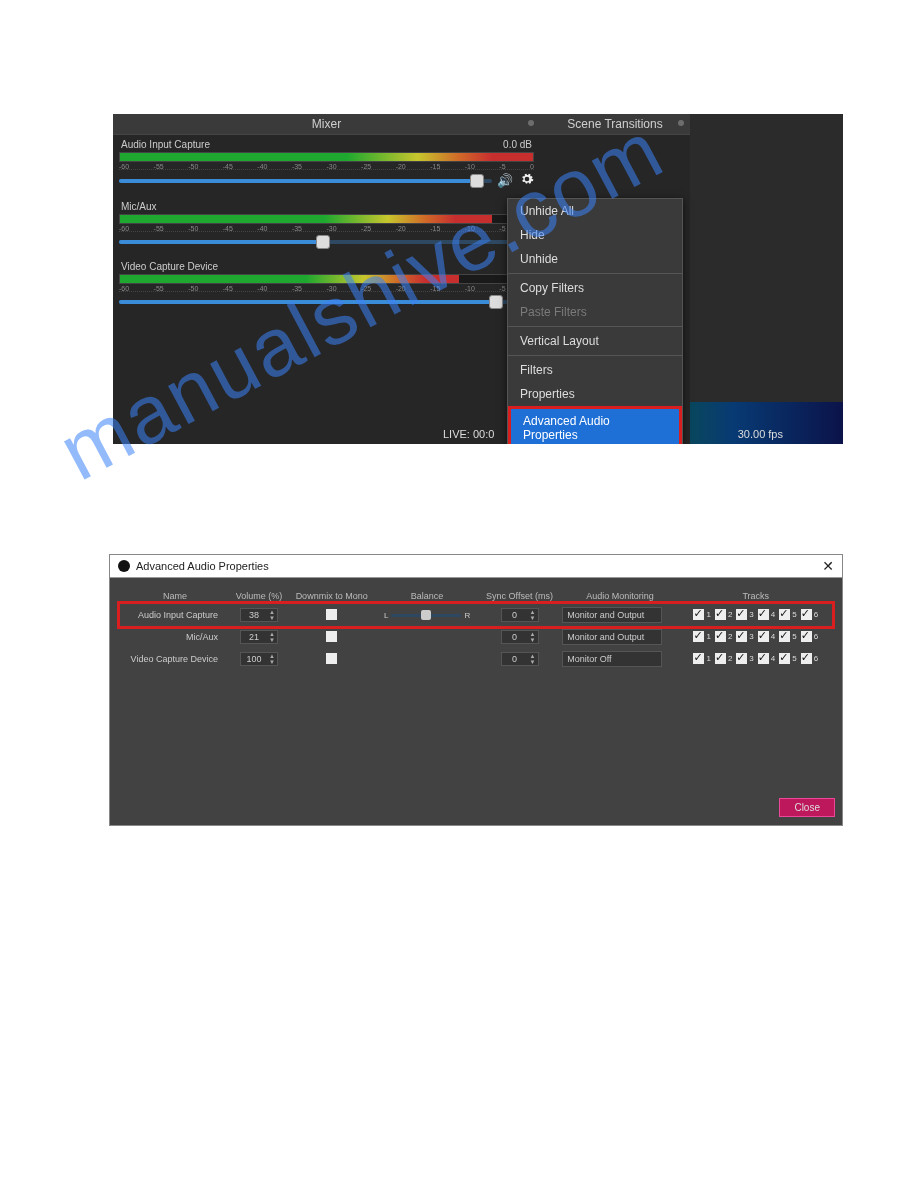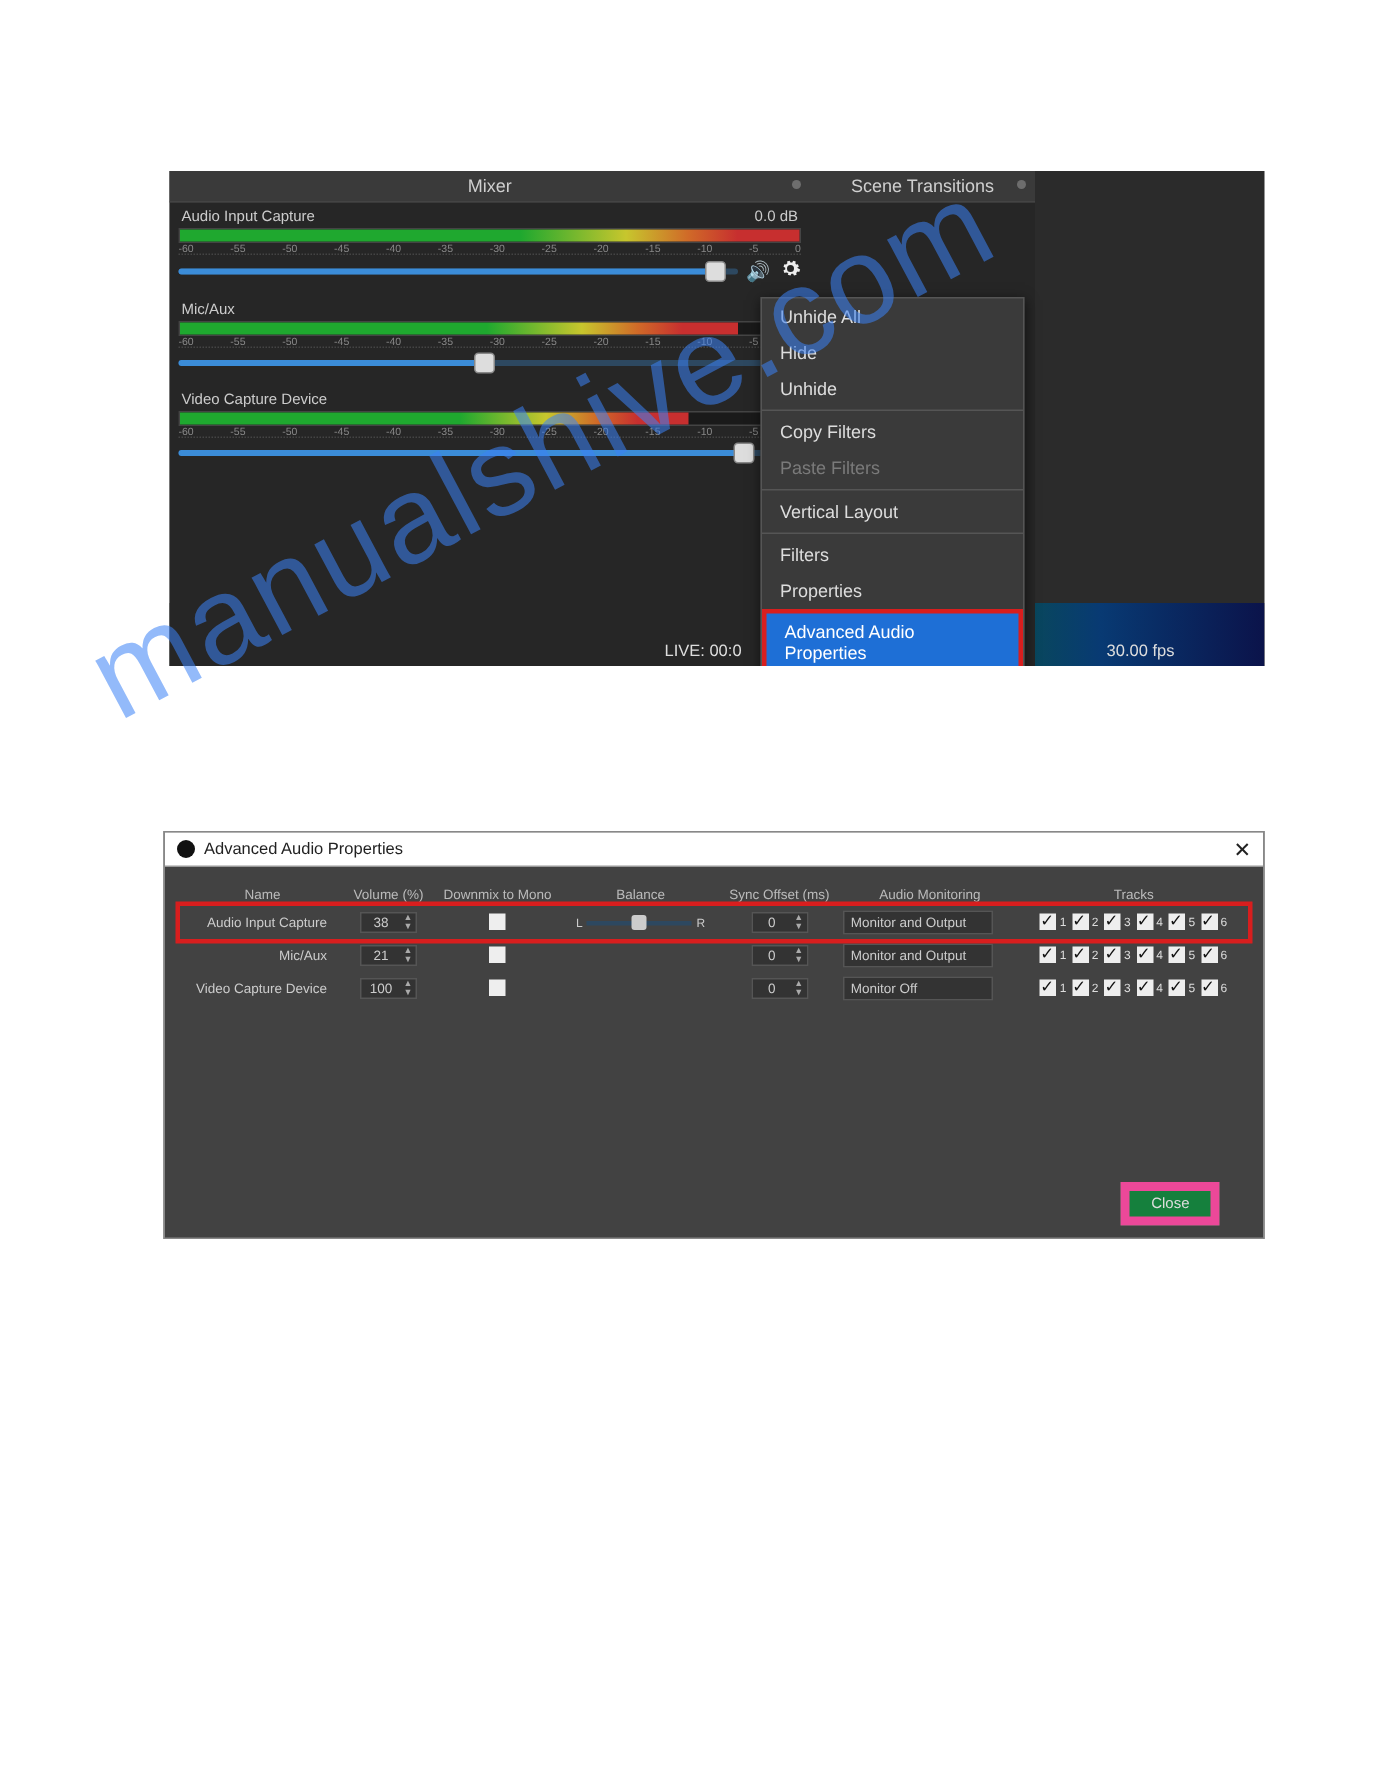--- a/index.html
+++ b/index.html
@@ -78,21 +78,21 @@
 
   .sync-in { width:40px; background:#333; border:1px solid #555; color:#ccc; font-size:9px; text-align:center; }
 
   .mon-sel { width:100px; background:#333; border:1px solid #555; color:#ccc; font-size:9px; padding:2px 4px; text-align:left; }
 
   .tracks-cell { white-space:nowrap; }
   .trk { display:inline-flex; align-items:center; gap:2px; margin:0 2px; font-size:8px; color:#ddd; }
 
   .row-hl { outline:3px solid #d81e1e; }
 
-  .close-btn { position:absolute; bottom:8px; right:29px; background:#15803d; color:#ddd; font-size:10px; padding:3px 14px; border:6px solid #ec4899; }
+  .close-btn { position:absolute; bottom:8px; right:7px; background:#be185d; color:#ddd; font-size:10px; padding:3px 14px; border:1px solid #ec4899; }
 
 </style>
 </head>
 <body>
 
 <div class="watermark">manualshive.com</div>
 
 <div class="shot1">
   <div class="shot1-bottom-bg"></div>
   <div class="shot1-bottom-tri"></div>

